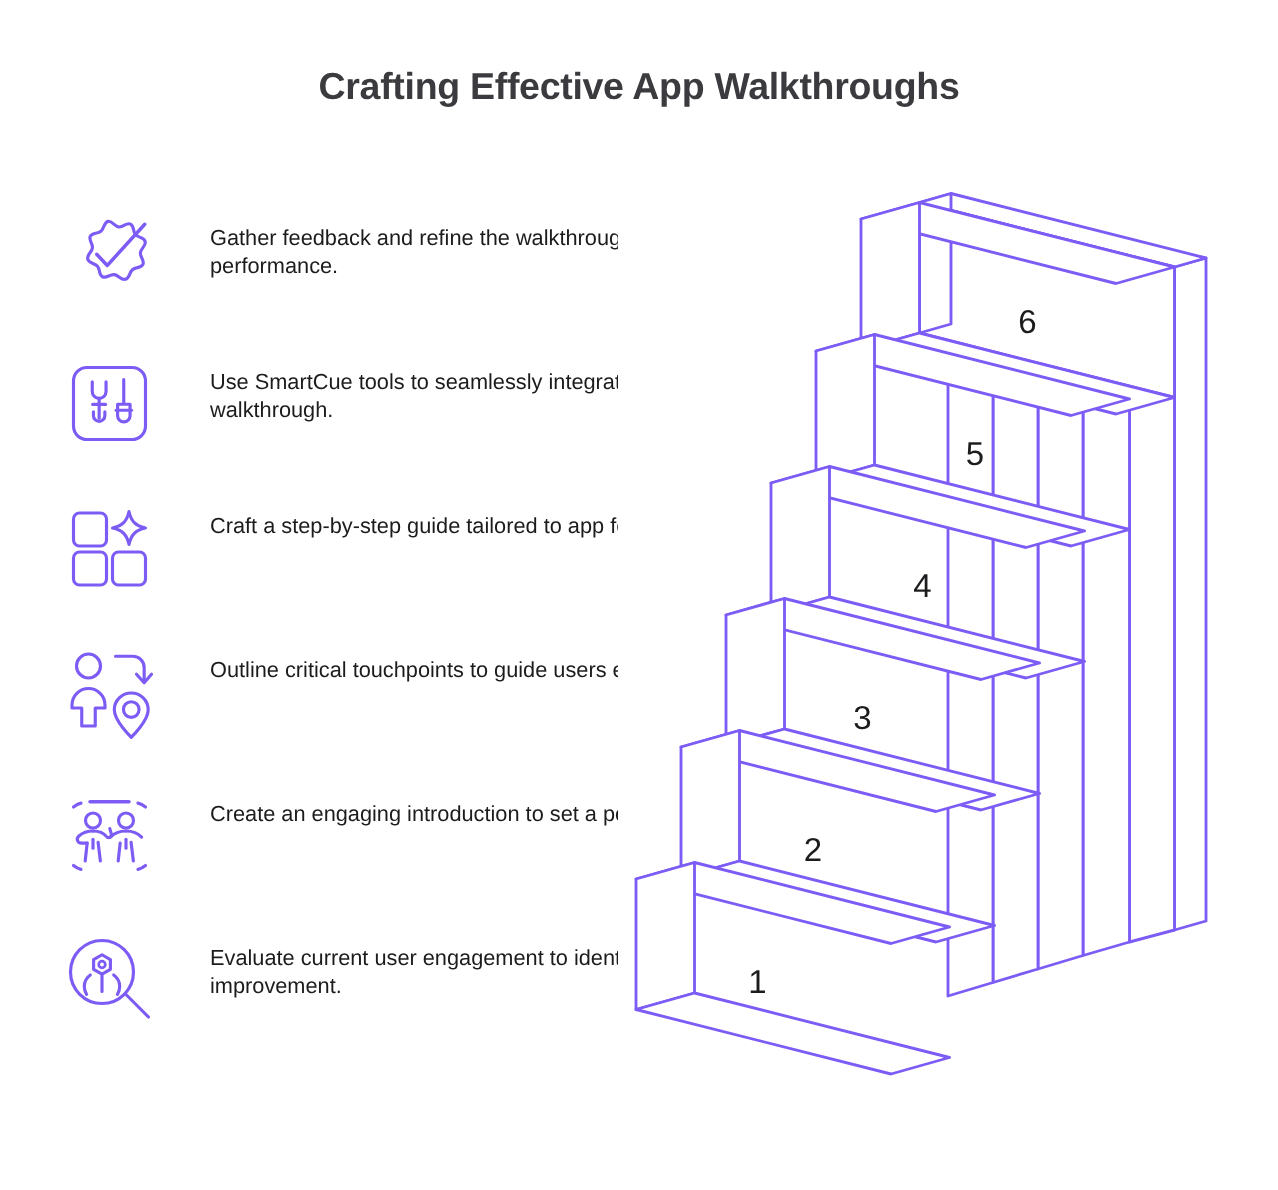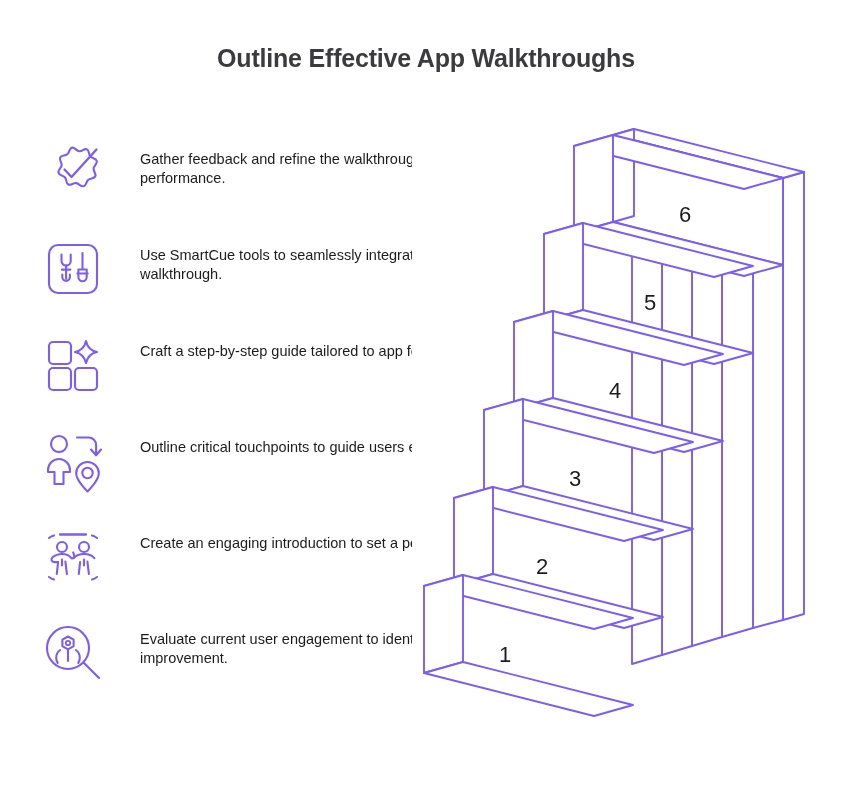--- a/index.html
+++ b/index.html
@@ -72,21 +72,21 @@
     font-size: 22px;
     fill: #1c1c1e;
     text-anchor: middle;
   }
 </style>
 </head>
 <body>
 
 <div class="page">
 
-  <div class="title">Outline Effective App Walkthroughs</div>
+  <div class="title">Crafting Effective App Walkthroughs</div>
 
   <div class="steps-list">
 
     <div class="step-row">
       <div class="step-icon">
         <svg width="78" height="78" viewBox="0 0 78 78" fill="none">
           <path d="M38 13.5 c3.1 -0.2 4.4 3.6 7.4 3.8 c3 0.2 4.9 -3.2 7.6 -1.9 c2.6 1.3 1.4 4.9 3.4 7.1 c2 2.2 5.8 1.6 6.4 4.6 c0.6 3 -2.9 4.4 -3.2 7.4 c-0.3 3 2.9 5.1 1.7 7.8 c-1.2 2.6 -4.8 1.6 -7 3.5 c-2.2 1.9 -1.8 5.7 -4.7 6.4 c-2.9 0.7 -4.4 -2.7 -7.4 -3.1 c-3 -0.4 -5.3 2.7 -7.9 1.4 c-2.6 -1.3 -1.4 -4.8 -3.3 -7 c-1.9 -2.2 -5.7 -1.8 -6.5 -4.7 c-0.8 -2.9 2.7 -4.5 3.1 -7.5 c0.4 -3 -2.7 -5.2 -1.4 -7.8 c1.3 -2.6 4.8 -1.4 7.1 -3.3 c2.3 -1.9 1.7 -5.6 4.7 -6.7" stroke="#7c5cf5" stroke-width="2.1" stroke-linejoin="round" stroke-linecap="round"></path>
           <path d="M30.5 35.5 L37.5 43 L62.5 15.5" stroke="#7c5cf5" stroke-width="2.3" stroke-linecap="round" stroke-linejoin="round"></path>
         </svg>
       </div>

